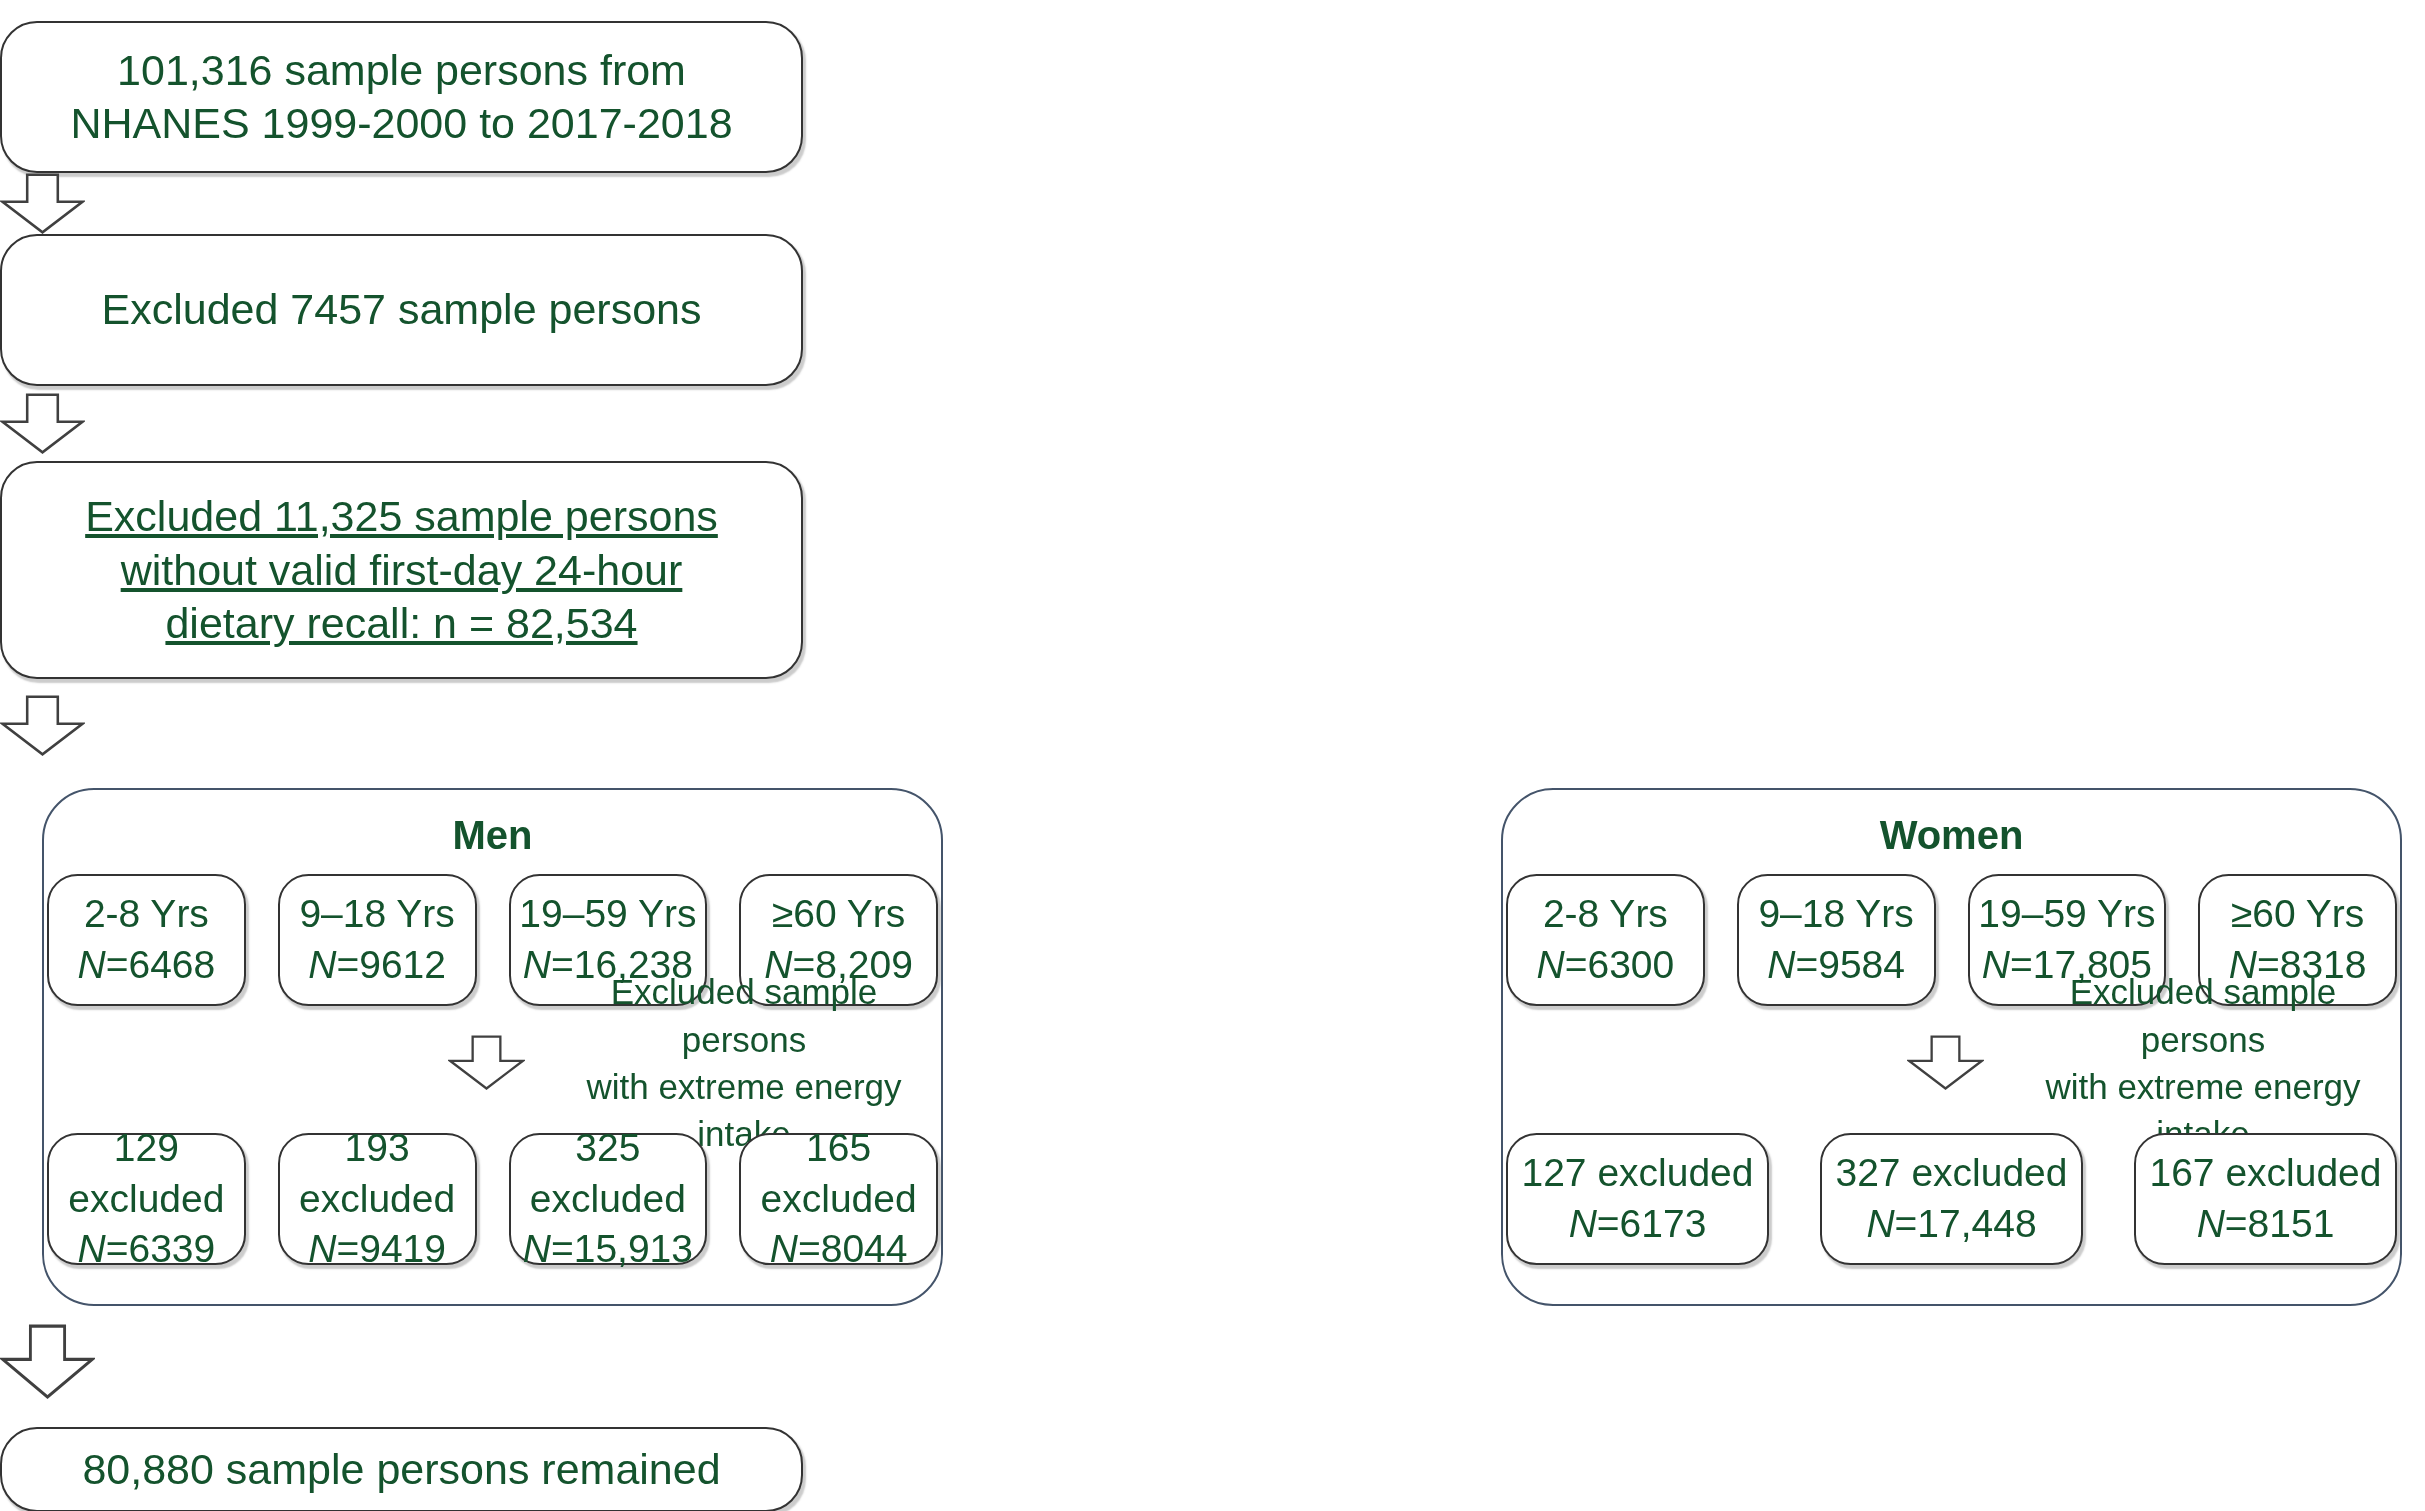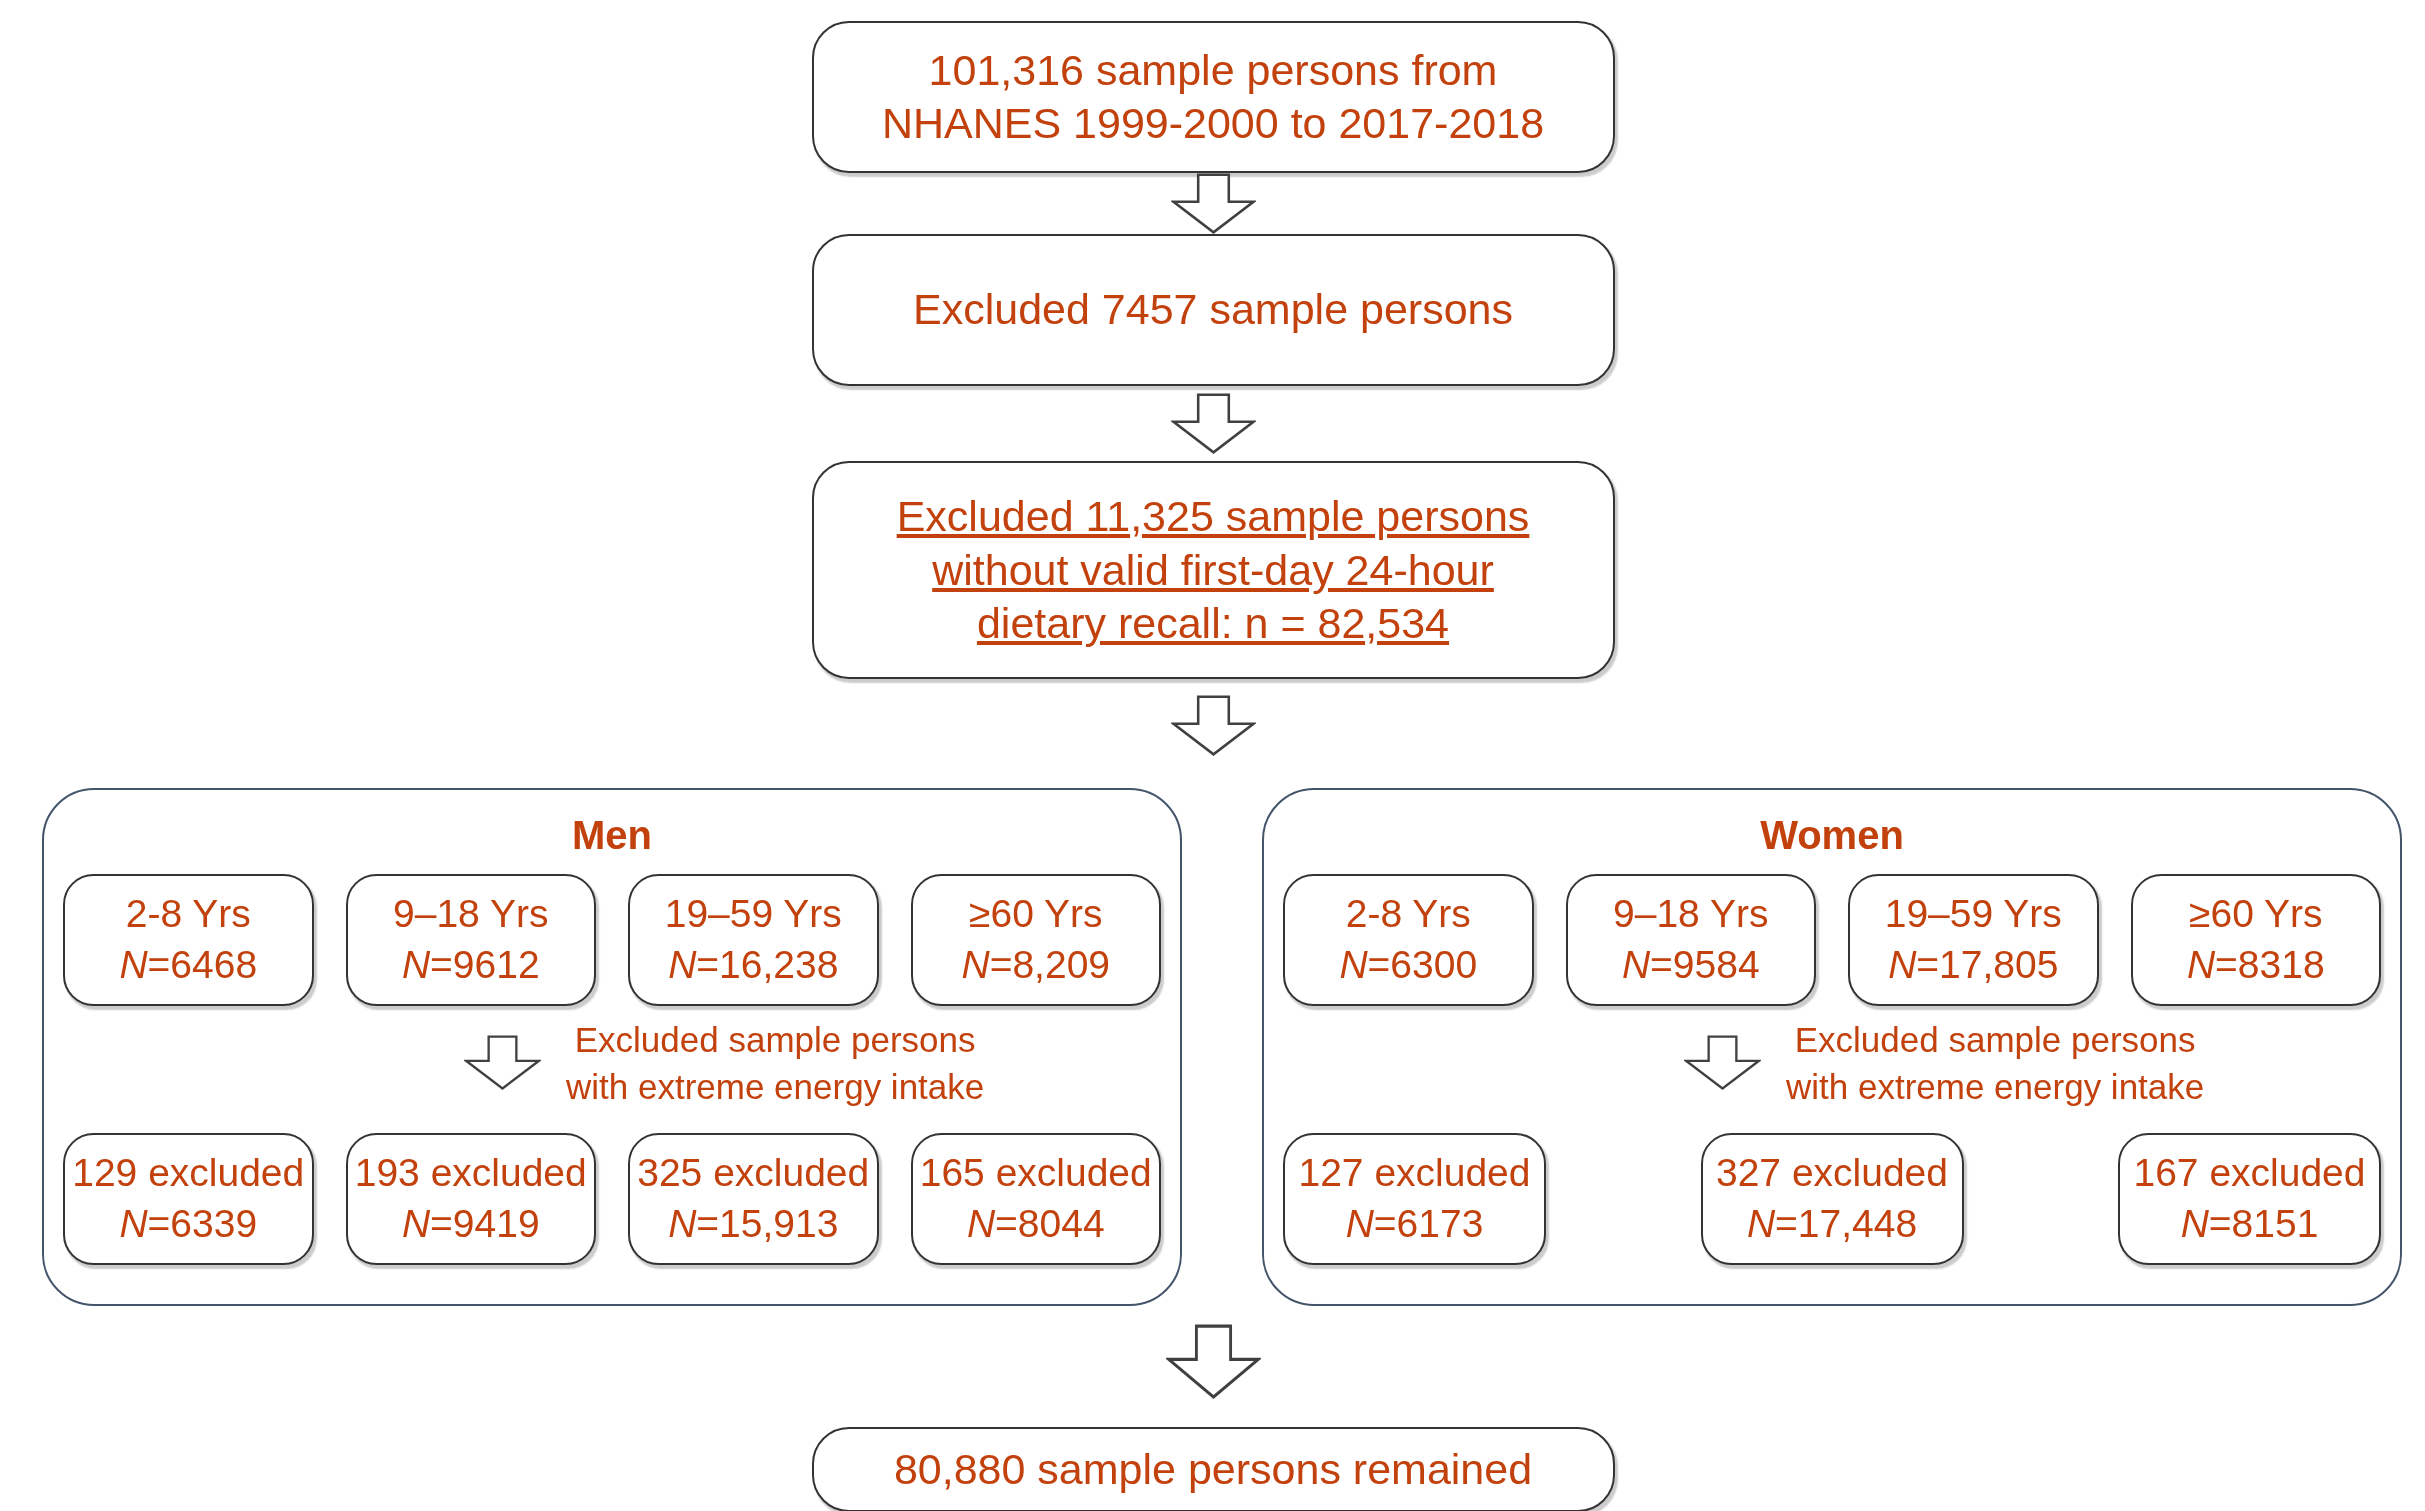--- a/index.html
+++ b/index.html
@@ -1,22 +1,22 @@
 <!DOCTYPE html>
 <html style="font-size:13px"><head>
 <meta charset="utf-8">
 <style>
   html,body{margin:0;padding:0;background:#ffffff;}
   .page{
     position:relative;
     width:2426px;height:1512px;
     background:#ffffff;
     font-family:"Liberation Sans", sans-serif;
-    color:#c2410c;
-    display:flex;flex-direction:column;align-items:center;
+    color:#14532d;
+    display:flex;flex-direction:column;
     overflow:hidden;
   }
   
   .flow-box{
     box-sizing:border-box;
     width:803px;
     background:#ffffff;
     border:2.4px solid #333333;
     border-radius:37px;
     display:flex;flex-direction:column;justify-content:center;align-items:center;
@@ -37,24 +37,24 @@
   .arrow-big{width:95px;height:75px;margin-top:17.7px;}
   
   .panels-row{
     box-sizing:border-box;width:100%;
     display:flex;justify-content:space-between;
     padding:0 24px 0 42px;
     margin-top:16px;
   }
   .panel{
     box-sizing:border-box;
-    width:1140px;height:518px;
+    width:901px;height:518px;
     border:2.4px solid #44546a;
     border-radius:52px;
-    padding:8px 19px 19px;
+    padding:8px 3px 19px;
     background:#ffffff;
   }
   .panel-title{
     text-align:center;font-size:40px;font-weight:bold;
     margin-top:13px;line-height:1.2;
   }
   .box-row{display:flex;justify-content:space-between;margin-top:14.5px;gap:32px;}
   .small-box{
     box-sizing:border-box;
     width:263px;height:132px;

